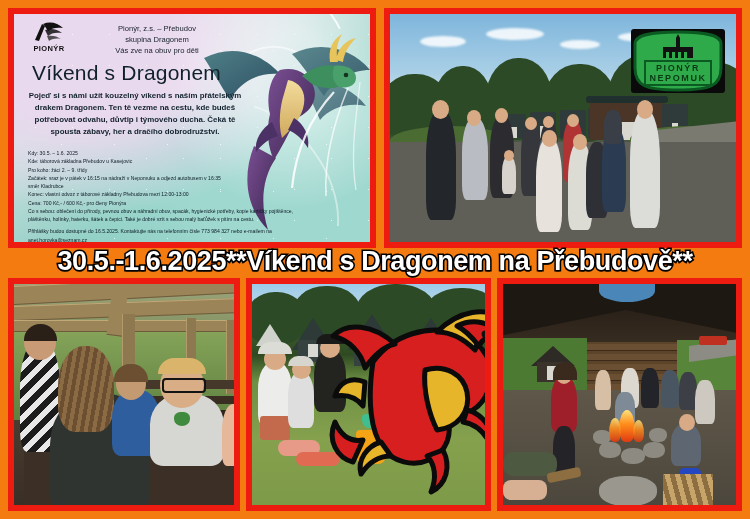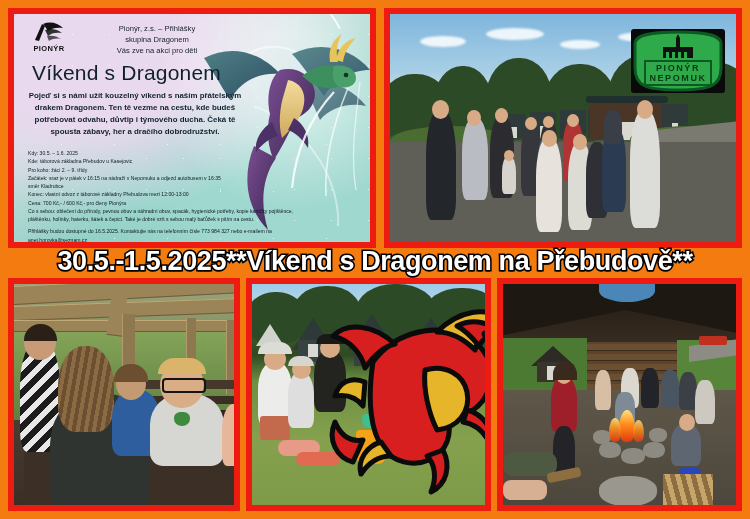--- a/index.html
+++ b/index.html
@@ -140,23 +140,23 @@
               <g fill="#111">
                 <path d="M3 19 L10 3 L13 5 L7 20 Z"></path>
                 <path d="M11 3 C18 0 26 2 31 7 C25 6 20 7 16 10 C14 7 13 5 11 3 Z"></path>
                 <path d="M13 9 C19 7 25 8 30 12 C24 11 19 12 16 15 Z" opacity=".85"></path>
                 <path d="M15 15 C20 14 25 15 29 18 C24 17 19 18 17 20 Z" opacity=".7"></path>
               </g>
             </svg>
             <div class="pionyr-word">PIONÝR</div>
           </div>
           <div class="head-lines">
-            <div>Pionýr, z.s. – Přihlášky</div>
+            <div>Pionýr, z.s. – Přebudov</div>
             <div>skupina Dragonem</div>
-            <div>Vás zve na akci pro děti</div>
+            <div>Vás zve na obuv pro děti</div>
           </div>
         </div>
 
         <svg id="poster-dragon" viewBox="0 0 190 215">
           <defs>
             <linearGradient id="wingG" x1="0" y1="0" x2="1" y2="1">
               <stop offset="0" stop-color="#4e7f86"></stop>
                 <stop offset="1" stop-color="#2e4f63"></stop>
             </linearGradient>
             <linearGradient id="bodyG" x1="0" y1="0" x2="1" y2="1">
@@ -448,16 +448,16 @@
         <div class="flame" style="left:130px;top:136px;width:11px;height:22px;opacity:.85;"></div>
         <div class="stone" style="left:96px;top:192px;width:58px;height:30px;background:#9a978e;"></div>
 
         <div style="position:absolute;left:160px;top:190px;width:50px;height:34px;background:repeating-linear-gradient(75deg,#c6a46a 0 5px,#8d6e40 5px 10px);"></div>
         <div style="position:absolute;left:44px;top:186px;width:34px;height:10px;background:#8d6e40;border-radius:4px;transform:rotate(-12deg);"></div>
       </div>
     </div>
   </div>
 
   <div id="caption">
-    <div id="caption-text">30.5.-1.5.2025**Víkend s Dragonem na Přebudově**</div>
+    <div id="caption-text">30.5.-1.6.2025**Víkend s Dragonem na Přebudově**</div>
   </div>
 
 </div>
 
 </body></html>

